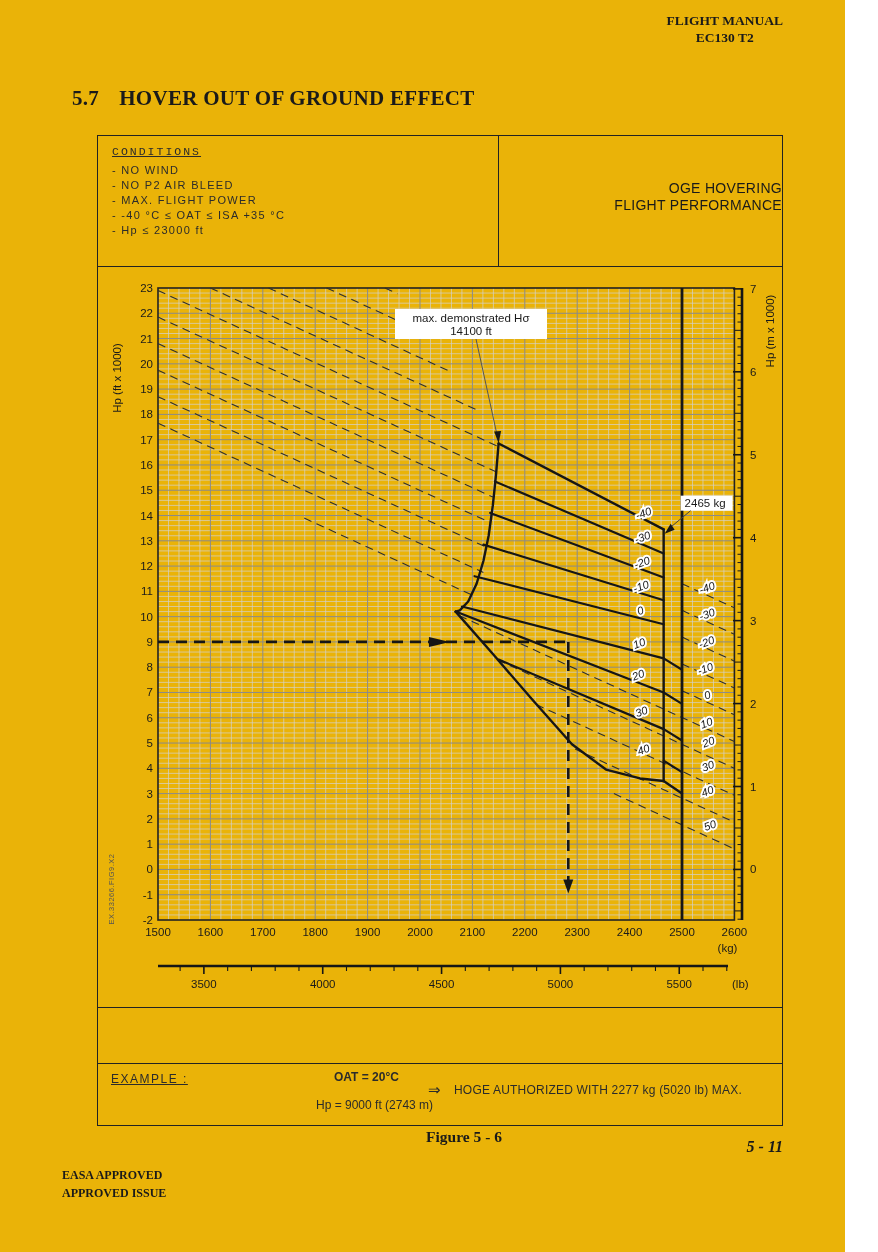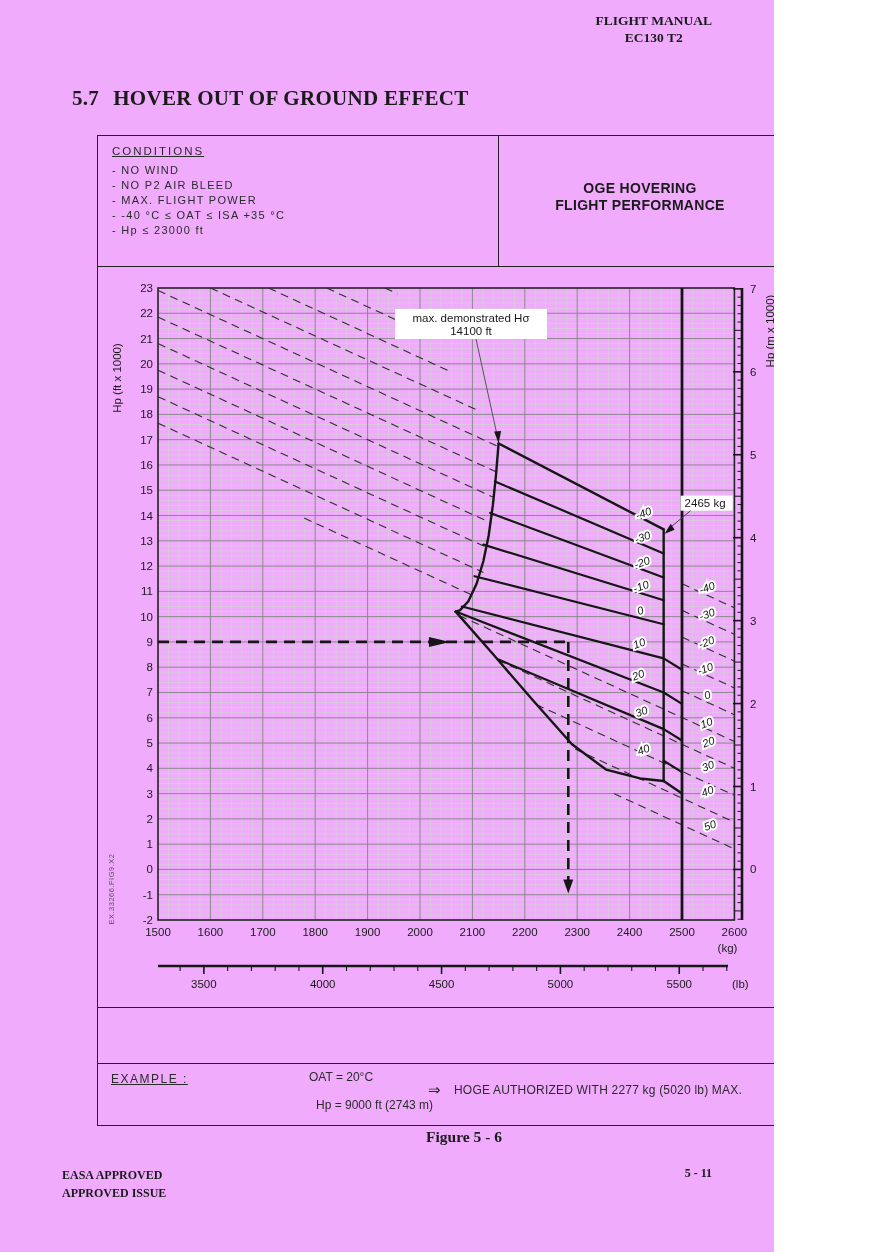--- a/index.html
+++ b/index.html
@@ -1,37 +1,37 @@
 <!DOCTYPE html>
 <html><head>
 <meta charset="utf-8">
 <style>
   html,body{margin:0;padding:0;background:#fff;}
-  #page{position:relative;width:774px;height:1252px;background:#f0abfc;font-family:"Liberation Sans",sans-serif;color:#1a1a1a;overflow:hidden;}
+  #page{position:relative;width:845px;height:1252px;background:#eab308;font-family:"Liberation Sans",sans-serif;color:#1a1a1a;overflow:hidden;}
   .serif{font-family:"Liberation Serif",serif;}
   #hdr{position:absolute;top:12px;right:62px;text-align:center;font-weight:bold;font-size:13.5px;line-height:17px;}
   #title{position:absolute;top:86px;left:72px;font-weight:bold;font-size:21px;letter-spacing:.3px;}
-  #title .num{margin-right:14px;}
+  #title .num{margin-right:20px;}
   #figbox{position:absolute;left:97px;top:135px;width:684px;height:989px;border:1.6px solid #222;}
   .hline{position:absolute;left:0;width:100%;height:0;border-top:1.6px solid #222;}
   #condvline{position:absolute;left:400px;top:0;width:0;height:130px;border-left:1.4px solid #222;}
   #conds{position:absolute;left:14px;top:8px;font-size:11px;letter-spacing:1.3px;color:#2b2b2b;line-height:15px;}
-  #conds .ct{font-size:11.5px;letter-spacing:2px;text-decoration:underline;margin-bottom:4px;}
-  #perf{position:absolute;left:400px;top:44px;width:284px;text-align:center;font-weight:bold;font-size:14px;line-height:17px;letter-spacing:.3px;}
+  #conds .ct{font-size:11.5px;letter-spacing:2px;text-decoration:underline;margin-bottom:4px;font-family:Liberation Mono, monospace;}
+  #perf{position:absolute;left:400px;top:44px;width:284px;text-align:right;font-weight:normal;font-size:14px;line-height:17px;letter-spacing:.3px;}
   #chart{position:absolute;left:0;top:135px;}
   #exsec{position:absolute;left:0;top:927px;width:100%;height:62px;font-size:12px;color:#2b2b2b;}
   #exlabel{position:absolute;left:13px;top:9px;letter-spacing:1.5px;}
   #exlabel u{letter-spacing:1.5px;margin-top:32px;}
-  #exoat{position:absolute;left:211px;top:7px;}
+  #exoat{position:absolute;left:236px;top:7px;font-weight:bold;}
   #exhp{position:absolute;left:218px;top:35px;}
   #exarrow{position:absolute;left:330px;top:18px;font-size:15px;}
   #exresult{position:absolute;left:356px;top:20px;letter-spacing:.2px;text-align:center;}
   #caption{position:absolute;top:1128px;left:0;width:878px;text-align:center;font-weight:bold;font-size:15.5px;margin-left:25px;}
   #ftl{position:absolute;left:62px;top:1166px;font-weight:bold;font-size:12px;line-height:18px;}
-  #ftr{position:absolute;right:62px;top:1166px;font-weight:bold;font-size:12px;}
+  #ftr{position:absolute;right:62px;top:1138px;font-weight:bold;font-size:16px;font-style:italic;}
 </style>
 </head>
 <body>
 
 <div id="page">
 
   <div id="hdr" class="serif">
     <div>FLIGHT MANUAL</div>
     <div>EC130 T2</div>
   </div>

